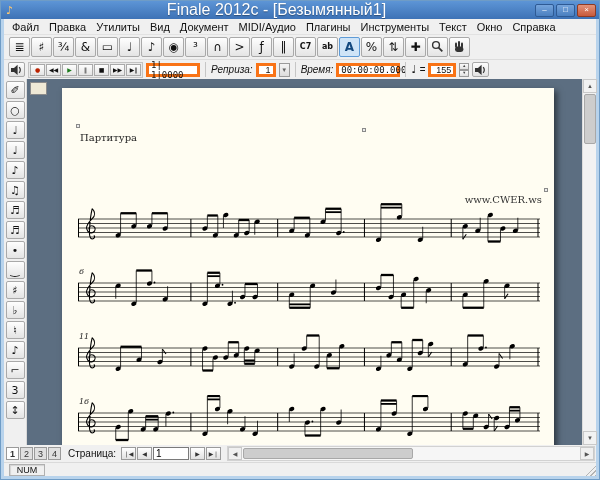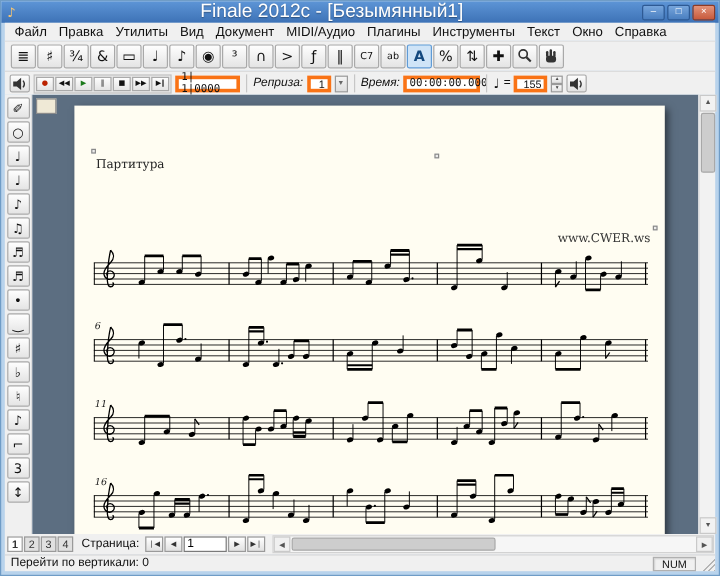--- a/index.html
+++ b/index.html
@@ -13,21 +13,21 @@
   .ctrl{width:19px;height:13px;font-size:8px;line-height:1;color:#fff;background:linear-gradient(#76a5dc,#4a7fc0);border:1px solid #2e5a94;border-radius:2px;display:flex;align-items:center;justify-content:center;cursor:default;}
   .ctrl.close{background:linear-gradient(#e2937a,#c85a3c);border-color:#8d3category:none;border-color:#8d3a24;}
   
   .menubar{position:absolute;top:18px;left:3px;right:3px;height:15px;background:#f0f0f0;display:flex;align-items:center;padding-left:3px;text-align:center;}
   .menu-item{padding:0 5px;white-space:nowrap;}
   
   .toolbar{position:absolute;top:33px;left:3px;right:3px;height:25px;background:#f0f0f0;border-top:1px solid #e2e2e2;display:flex;align-items:center;padding-left:5px;}
   .toolbtn{width:21px;height:20px;margin-right:1px;background:linear-gradient(#fefefe,#e4e4e4);border:1px solid #a9a9a9;border-radius:2px;display:flex;align-items:center;justify-content:center;flex:none;}
   .toolbtn.active{background:#cfe4f7;border-color:#5f9bd6;color:#14497f;font-weight:bold;}
   .glyph{font-family:"DejaVu Sans",sans-serif;font-size:12px;line-height:1;}
-  .glyph.small{font-size:8px;font-weight:normal;}
+  .glyph.small{font-size:8px;font-weight:bold;}
   
   .playbar{position:absolute;top:58px;left:3px;right:3px;height:20px;background:#f0f0f0;border-top:1px solid #dcdcdc;display:flex;align-items:center;gap:3px;padding-left:4px;font-size:10px;}
   .pb-btn{width:17px;height:15px;background:linear-gradient(#fdfdfd,#e2e2e2);border:1px solid #a9a9a9;border-radius:2px;display:flex;align-items:center;justify-content:center;flex:none;}
   .transport{display:flex;gap:1px;border:1px solid #c2c2c2;background:#e9e9e9;padding:1px;}
   .tbtn{width:15px;height:12px;background:linear-gradient(#fdfdfd,#e4e4e4);border:1px solid #aaa;font-size:6px;font-family:"DejaVu Sans",sans-serif;display:flex;align-items:center;justify-content:center;line-height:1;}
   .field{background:#fff;border:3px solid #f97316;height:14px;display:flex;align-items:center;padding:0 2px;font-size:9px;}
   .mono{font-family:"DejaVu Sans Mono",monospace;}
   .lbl{white-space:nowrap;font-size:10px;font-style:italic;}
   .drop-arrow{width:11px;height:14px;background:linear-gradient(#f4f4f4,#ddd);border:1px solid #9a9a9a;font-size:6px;display:flex;align-items:center;justify-content:center;color:#666;}
   .spin{display:flex;flex-direction:column;width:10px;height:14px;}
@@ -606,18 +606,17 @@
     <div class="nbtn">▶</div>
     <div class="nbtn">▶❘</div>
     <div class="hscroll">
       <div class="harrow hl">◀</div>
       <div class="hthumb"></div>
       <div class="harrow hr">▶</div>
     </div>
   </div>
 
   <div class="statusbar">
-    <div class="status-left">Перейти по вертикали: 0</div>
     <div class="numbox">NUM</div>
     <div class="grip"></div>
   </div>
 
 </div>
 
 </body></html>

